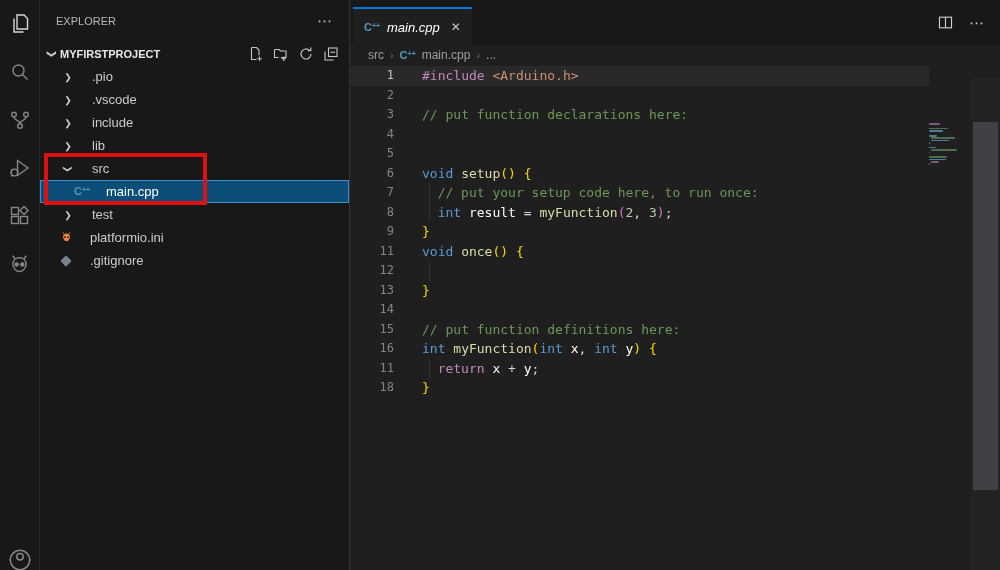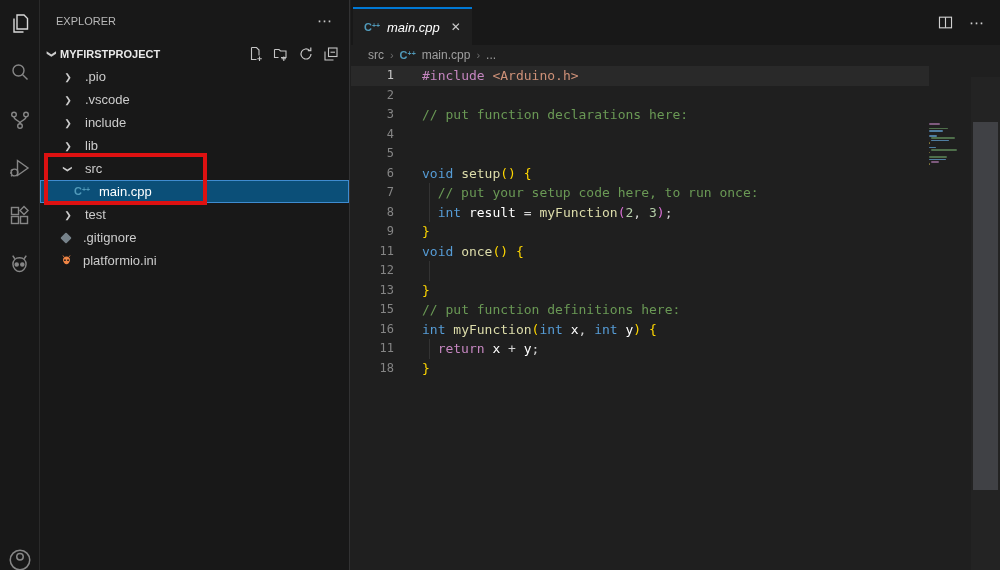--- a/index.html
+++ b/index.html
@@ -28,21 +28,21 @@
   .sb-actions { margin-left:auto; display:flex; align-items:center; gap:9px; color:#c5c5c5; }
   .chev { display:inline-block; width:16px; text-align:center; font-size:9px; color:#cccccc;
           transform:none; flex:none; }
   .chev.open { transform:rotate(90deg); }
 
   #filetree { font-size:13px; }
   .trow { display:flex; align-items:center; height:23px; color:#cccccc; cursor:default; }
   .trow.folder { padding-left:20px; }
   .trow.file { padding-left:18px; }
   .trow.file.child { padding-left:34px; }
-  .trow .tlabel { margin-left:9px; white-space:nowrap; }
+  .trow .tlabel { margin-left:16px; white-space:nowrap; }
   .trow.sel { background:#0b4f78; outline:1px solid #3f8cd0; outline-offset:-1px; color:#ffffff; }
   .fico { width:16px; display:flex; align-items:center; justify-content:center; flex:none; }
   .cpp-ico { color:#519aba; font-weight:700; font-size:11px; font-family:"Liberation Sans",sans-serif;
              font-style:normal; line-height:1; }
   .cpp-ico i { font-style:normal; font-size:7px; position:relative; top:-3px; }
   .dia { display:inline-block; width:8px; height:8px; background:#76828a; transform:rotate(45deg);
          border-radius:1px; }
 
   
   #annotation { position:absolute; left:44px; top:153px; width:163px; height:52px;
@@ -208,34 +208,34 @@
           <span class="cpp-ico">C<i>++</i></span>
         </span>
         <span class="tlabel">main.cpp</span>
       </div>
       <div class="trow folder">
         <span class="chev">❯</span>
         <span class="tlabel">test</span>
       </div>
       <div class="trow file">
         <span class="fico">
-          <span class="dia"></span>
-        </span>
-        <span class="tlabel">.gitignore</span>
-      </div>
-      <div class="trow file">
-        <span class="fico">
           <svg width="13" height="13" viewBox="0 0 16 16">
             <path fill="#f08545" d="M8 3.2C5.3 3.2 3.7 5 3.7 7.4c0 2.8 2.5 5.2 4.3 5.2s4.3-2.4 4.3-5.2C12.3 5 10.7 3.2 8 3.2z"></path>
             <path stroke="#f08545" stroke-width="1" fill="none" d="M5 3.8 3.6 1.8M11 3.8l1.4-2"></path>
             <circle cx="6.1" cy="7.6" r="1.1" fill="#181818"></circle>
             <circle cx="9.9" cy="7.6" r="1.1" fill="#181818"></circle>
           </svg>
         </span>
         <span class="tlabel">platformio.ini</span>
+      </div>
+      <div class="trow file">
+        <span class="fico">
+          <span class="dia"></span>
+        </span>
+        <span class="tlabel">.gitignore</span>
       </div>
     </div>
 </div>
 
 <div id="annotation"></div>
 
 <div id="editor">
   <div id="tabbar">
     <div class="tab">
       <span class="fico">
@@ -307,20 +307,24 @@
           <span class="gut">11</span>
           <span class="ctext"><span class="tk-kw">void</span><span class="tk-plain"> </span><span class="tk-fn">once</span><span class="tk-b1">()</span><span class="tk-plain"> </span><span class="tk-b1">{</span></span>
         </div>
         <div class="crow">
           <span class="gut">12</span>
           <span class="ctext"><span class="tk-ind">  </span></span>
         </div>
         <div class="crow">
           <span class="gut">13</span>
           <span class="ctext"><span class="tk-b1">}</span></span>
+        </div>
+        <div class="crow">
+          <span class="gut">14</span>
+          <span class="ctext"></span>
         </div>
         <div class="crow">
           <span class="gut">15</span>
           <span class="ctext"><span class="tk-comment">// put function definitions here:</span></span>
         </div>
         <div class="crow">
           <span class="gut">16</span>
           <span class="ctext"><span class="tk-kw">int</span><span class="tk-plain"> </span><span class="tk-fn">myFunction</span><span class="tk-b1">(</span><span class="tk-kw">int</span><span class="tk-plain"> </span><span class="tk-var">x</span><span class="tk-plain">, </span><span class="tk-kw">int</span><span class="tk-plain"> </span><span class="tk-var">y</span><span class="tk-b1">)</span><span class="tk-plain"> </span><span class="tk-b1">{</span></span>
         </div>
         <div class="crow">

